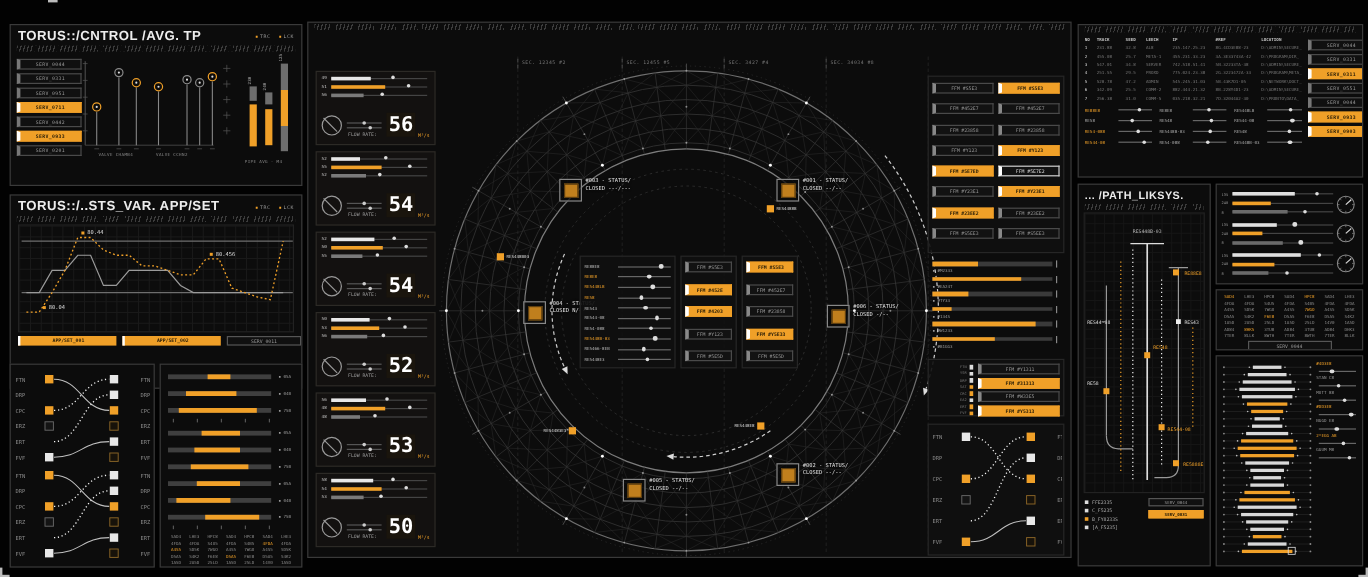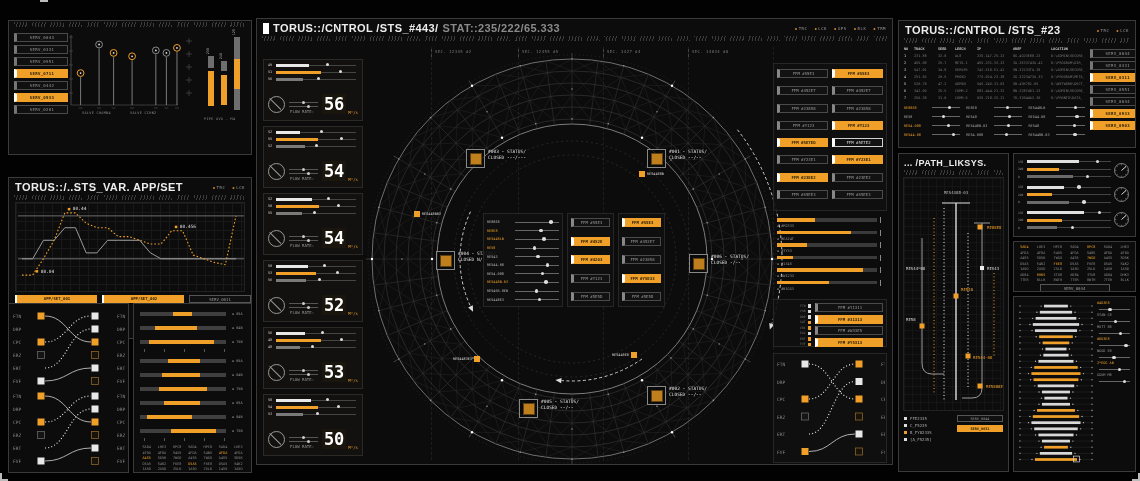--- a/index.html
+++ b/index.html
@@ -121,20 +121,27 @@
 </head>
 <body>
 
 <div id="stage">
 
   <div class="corner" style="left:40px;top:0;border-top:2px solid #ddd;width:8px;"></div>
   <div class="corner" style="left:0;bottom:0;border-left:2px solid #ddd;border-bottom:2px solid #ddd;"></div>
   <div class="corner" style="right:0;bottom:0;border-right:2px solid #ddd;border-bottom:2px solid #ddd;"></div>
 
   <div class="panel" id="p-avg" style="left:8px;top:20px;width:244px;height:135px;">
+    <div class="hd">
+      <span class="t">TORUS::/CNTROL /AVG. TP</span>
+      <span class="inds" id="avg-inds">
+          <span class="ind"><i>▪</i>TRC</span>
+          <span class="ind"><i>▪</i>LCK</span>
+        </span>
+    </div>
     <div class="hatch"></div>
     <div class="avg-body">
       <div id="avg-servers" style="padding-top:2px;">
           <span class="sbtn">SERV_0044</span>
           <span class="sbtn">SERV_0331</span>
           <span class="sbtn">SERV_0951</span>
           <span class="sbtn on">SERV_0711</span>
           <span class="sbtn">SERV_0442</span>
           <span class="sbtn on">SERV_0933</span>
           <span class="sbtn">SERV_0201</span>
@@ -207,21 +214,21 @@
           <div class="pipe" style="left: 32px; height: 77.9px;">
             <div class="seg-g" style="height: 28%; width: 100%;"></div>
             <div class="seg-a" style="height: 38%; width: 100%;"></div>
             <div class="seg-g" style="height: 28%; width: 100%;"></div>
           </div>
           <span class="pipe-top" style="left: 30px; bottom: 91.9px;">125</span>
         </div>
     </div>
   </div>
 
-  <div class="panel" id="p-var" style="left:8px;top:177px;width:244px;height:162px;">
+  <div class="panel" id="p-var" style="left:8px;top:162px;width:244px;height:162px;">
     <div class="hd">
       <span class="t">TORUS::/..STS_VAR. APP/SET</span>
       <span class="inds" id="var-inds">
           <span class="ind"><i>▪</i>TRC</span>
           <span class="ind"><i>▪</i>LCK</span>
         </span>
     </div>
     <div class="hatch"></div>
     <div class="gridchart">
       <svg id="var-chart" width="230" height="86" viewBox="0 0 230 86">
@@ -405,34 +412,20 @@
         <span>8HK5</span>
         <span>3TU8</span>
         <span>AD84</span>
         <span>3TU8</span>
         <span class="hl">AD84</span>
         <span>DHK3</span>
       </div>
   </div>
 
   <div class="panel" id="p-center" style="left:256px;top:18px;width:637px;height:447px;">
-    <div class="hd">
-      <span style="display:flex;align-items:center;gap:4px;">
-        <span style="width:6px;height:11px;background:#fff;display:inline-block;"></span>
-        <span class="t">TORUS::/CNTROL /STS_#443/</span>
-        <span class="t stat">STAT::235/222/65.333</span>
-      </span>
-      <span class="inds" id="c-inds">
-          <span class="ind"><i>▪</i>TRC</span>
-          <span class="ind"><i>▪</i>LCK</span>
-          <span class="ind"><i>▪</i>GPS</span>
-          <span class="ind"><i>▪</i>BLK</span>
-          <span class="ind"><i>▪</i>TRM</span>
-        </span>
-    </div>
     <div class="hatch"></div>
     <div id="c-seps">
         <div class="vsep" style="left: 174px;"></div>
         <div class="vsep" style="left: 261px;"></div>
         <div class="vsep" style="left: 346px;"></div>
         <div class="vsep" style="left: 431px;"></div>
         <div class="vsep" style="left: 516px;"></div>
       </div>
     <div id="c-sectors">
         <div class="sector" style="left: 174px;">SEC. 12345 #2</div>
@@ -1352,27 +1345,20 @@
           <rect x="80.5" y="22" width="7" height="7" fill="#e8e8e8"></rect>
           <rect x="80.5" y="39.5" width="7" height="7" fill="#f0a028"></rect>
           <rect x="80.5" y="57" width="7" height="7" fill="#17120a" stroke="#8a6527" stroke-width="0.8"></rect>
           <rect x="80.5" y="74.5" width="7" height="7" fill="#e8e8e8"></rect>
           <rect x="80.5" y="92" width="7" height="7" fill="#17120a" stroke="#8a6527" stroke-width="0.8"></rect>
         </svg>
     </div>
   </div>
 
   <div class="panel" id="p-sts23" style="left:898px;top:20px;width:238px;height:128px;">
-    <div class="hd">
-      <span class="t">TORUS::/CNTROL /STS_#23</span>
-      <span class="inds" id="sts-inds">
-          <span class="ind"><i>▪</i>TRC</span>
-          <span class="ind"><i>▪</i>LCK</span>
-        </span>
-    </div>
     <div class="hatch"></div>
     <div style="display:flex;padding:2px 5px 0 5px;">
       <div style="flex:1;">
         <div class="stable" id="sts-table">
             <span class="hc">NO</span>
             <span class="hc">TRACK</span>
             <span class="hc">SEED</span>
             <span class="hc">LEECH</span>
             <span class="hc">IP</span>
             <span class="hc">#REF</span>

